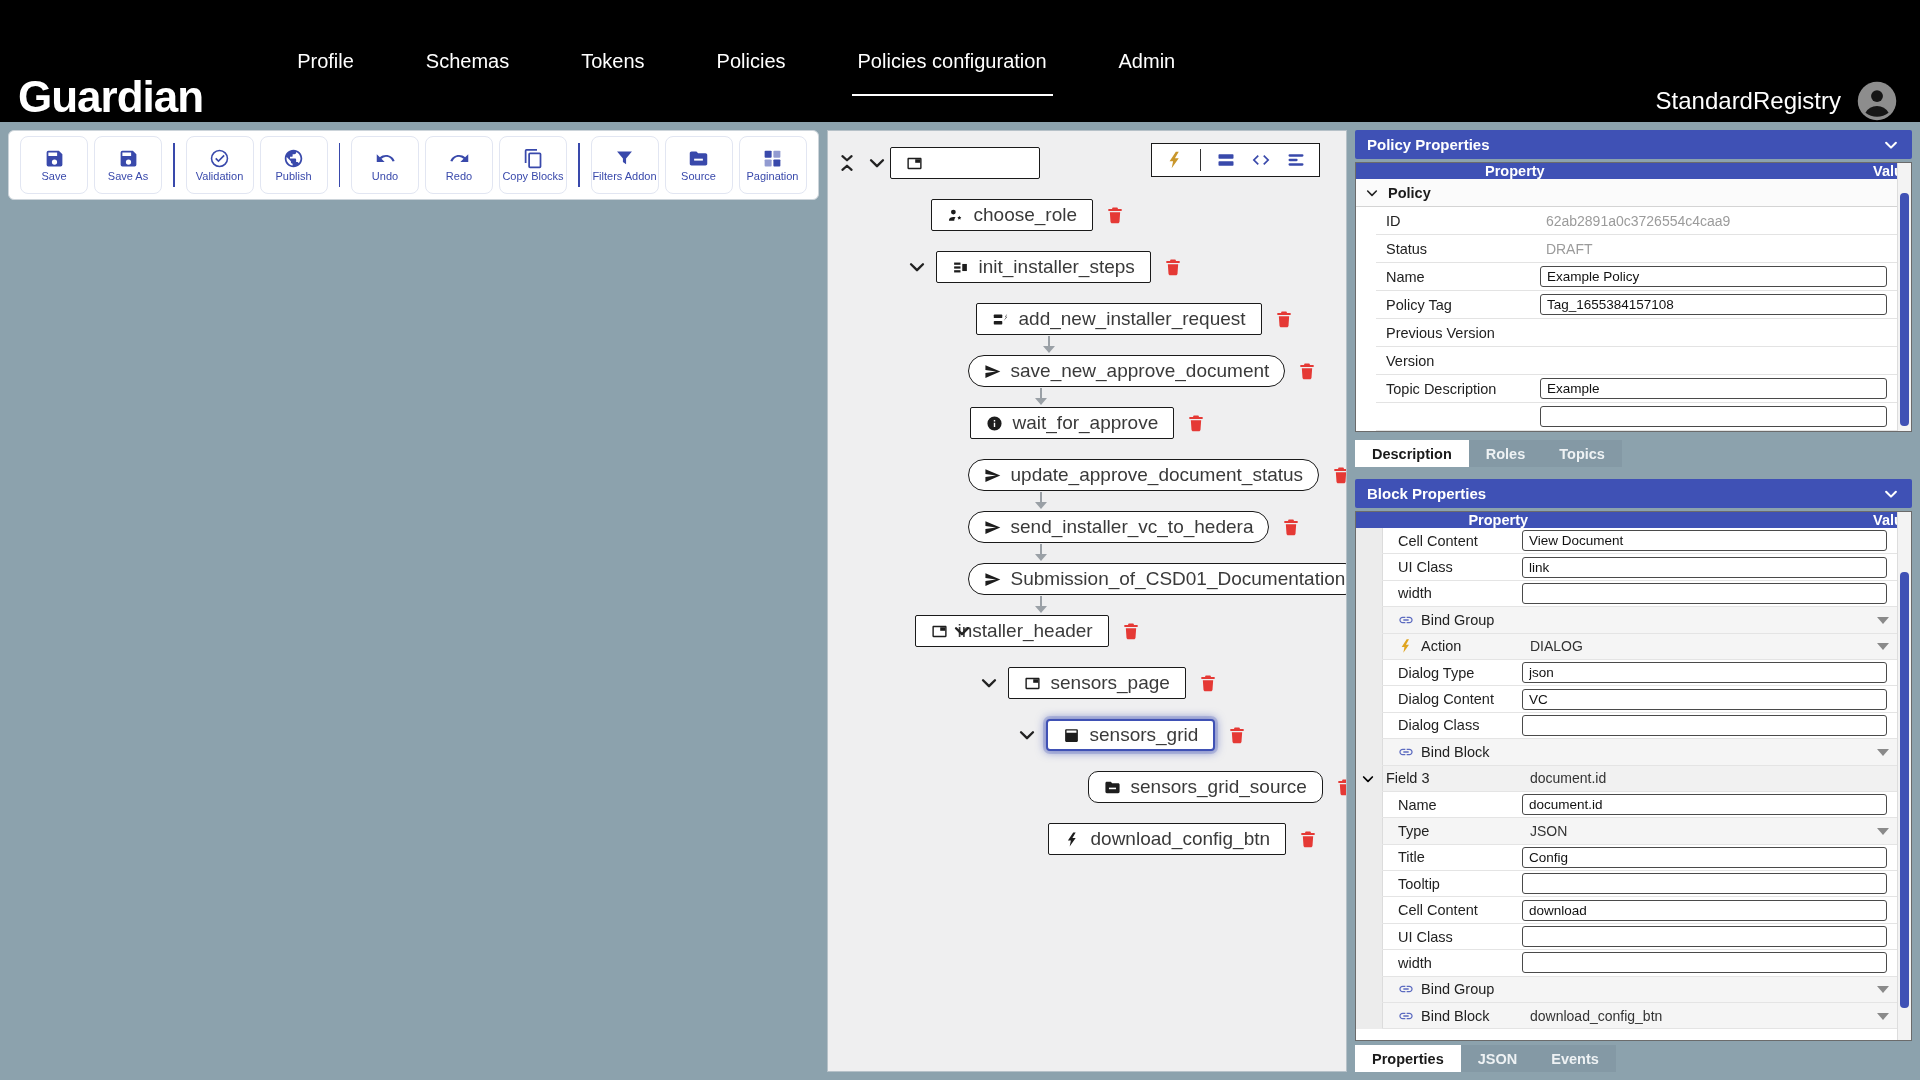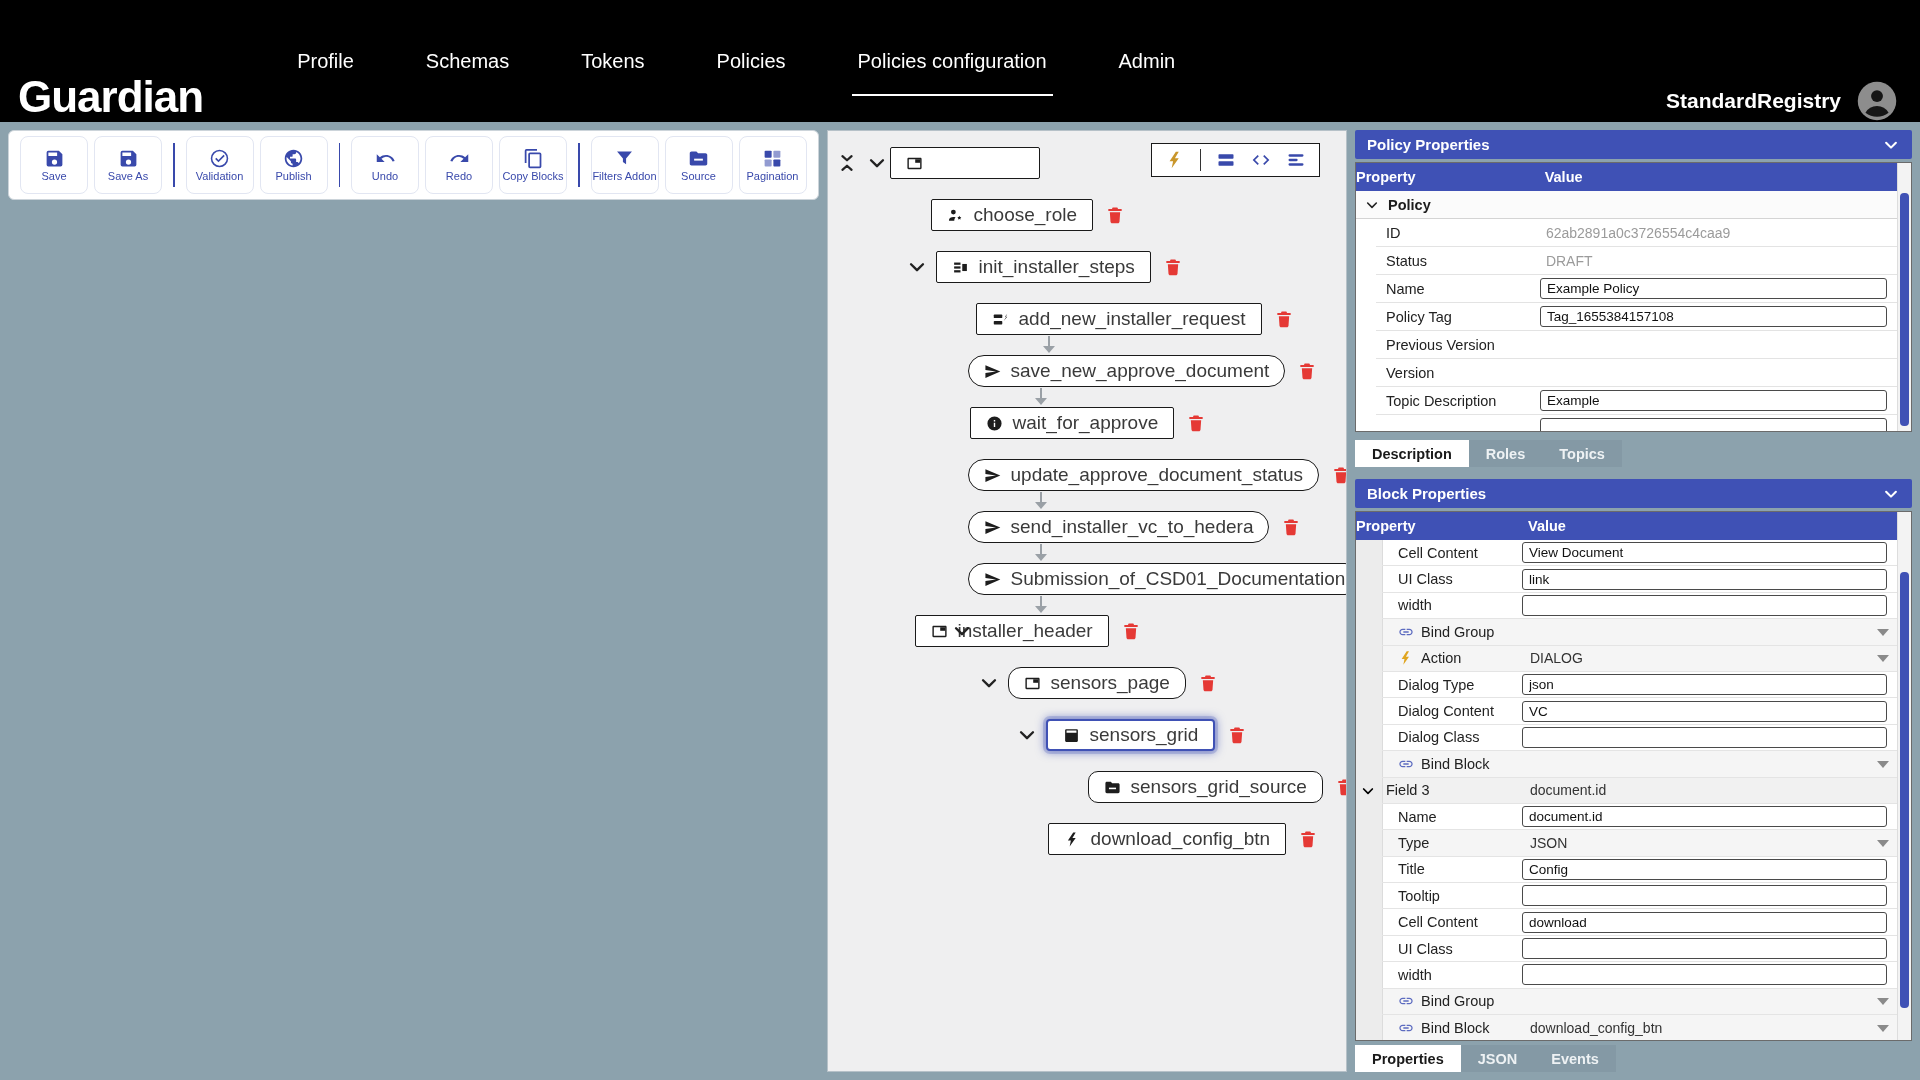--- a/index.html
+++ b/index.html
@@ -4,21 +4,21 @@
 <style>
   html,body{margin:0;padding:0}
   body{width:1920px;height:1080px;overflow:hidden;background:#8ca2ad;font-family:"Liberation Sans",sans-serif;-webkit-font-smoothing:antialiased}
   
   .nav{height:122px;background:#000;color:#fff;display:flex;align-items:flex-end;position:relative}
   .brand{font-size:44px;font-weight:800;letter-spacing:-1px;margin-left:18px;cursor:default}
   .nav-menu{display:flex;margin-left:58px;height:100%}
   .nav-item{font-size:20px;padding:0 36px;display:flex;align-items:center;position:relative;cursor:pointer;white-space:nowrap}
   .nav-item.active::after{content:"";position:absolute;left:30px;right:30px;bottom:26px;height:2.5px;background:#fff}
   .nav-user{margin-left:auto;display:flex;align-items:center;gap:15px;margin-right:22px}
-  .nav-user .uname{font-size:21px;font-weight:bold}
+  .nav-user .uname{font-size:24px;font-weight:normal}
   .avatar{width:42px;height:42px}
   
   .workspace{height:958px;box-sizing:border-box;padding:8px;display:flex;gap:8px}
   .left{flex:1;min-width:0;display:flex;flex-direction:row;gap:8px}
   
   .toolbar{background:#fff;border:1px solid #ccd4da;border-radius:6px;height:68px;flex:none;display:flex;align-items:center;padding:0 8px}
   .tbtn{width:66px;height:56px;border:1px solid #e2e6f2;border-radius:8px;margin:0 3px;display:flex;flex-direction:column;align-items:center;justify-content:center;gap:2px;cursor:pointer;background:#fff}
   .tbtn svg{width:21px;height:21px;fill:#3949ab}
   .tbtn .lbl{font-size:11px;line-height:11.5px;text-align:center;color:#3949ab}
   .tdiv{width:1.5px;height:44px;background:#3949ab;margin:0 8px;flex:none}
@@ -43,21 +43,21 @@
   .mini span{display:flex;cursor:pointer}
   .mini svg{width:20px;height:20px}
   .mini .gold svg{fill:#c9962b}
   .mini .blue svg{fill:#3949ab}
   .mdiv{width:1.5px;height:22px;background:#333}
   
   .right{width:557px;flex:none;display:flex;flex-direction:column}
   .sec-head{height:29px;flex:none;background:#3f51b5;color:#fff;display:flex;align-items:center;padding:0 12px;font-size:15px;font-weight:bold;border-radius:2px}
   .sec-head svg{width:18px;height:18px;margin-left:auto;stroke:#fff}
   .ptable{margin-top:3px;height:268px;flex:none;background:#fff;border:1px solid #6b6b6b;position:relative;overflow:hidden}
-  .thead{display:grid;grid-template-columns:34% 66%;height:28px;background:#3f51b5;color:#fff;font-size:14.5px;font-weight:bold;align-items:center;text-align:left}
+  .thead{display:grid;grid-template-columns:34% 66%;height:16px;background:#3f51b5;color:#fff;font-size:14.5px;font-weight:bold;align-items:center;text-align:right}
   .grow{height:27px;display:flex;align-items:center;gap:8px;padding-left:8px;background:#fbfbfb;border-bottom:1px solid #d4d4d4;font-size:14.5px;font-weight:600;color:#1c1c1c}
   .grow svg{width:16px;height:16px;stroke:#222}
   .prow{height:28px;position:relative}
   .prow .inner{position:absolute;left:20px;right:0;top:0;bottom:0;display:grid;grid-template-columns:calc(34% - 20px) auto;align-items:center;border-bottom:1px solid #e3e3e3}
   .plabel{padding-left:10px;font-size:14.5px;color:#222;white-space:nowrap}
   .pval{padding:0 24px 0 2px}
   input.val{width:100%;height:21px;box-sizing:border-box;border:1px solid #4a4a4a;border-radius:3px;font-size:13.5px;padding:0 6px;font-family:"Liberation Sans",sans-serif;color:#111;background:#fff}
   .gray{color:#9b9b9b;font-size:14px;padding-left:6px}
   .vscroll{position:absolute;top:0;right:0;width:13px;height:100%;background:#f3f3f3;border-left:1px solid #ddd}
   .vthumb{position:absolute;left:2px;width:9px;border-radius:4px;background:#3f51b5}
@@ -329,21 +329,21 @@
               <span class="blabel">installer_header</span>
             </span>
             <span class="trash"><svg class="" viewBox="0 0 24 24">
                 <path d="M9.2 3h5.6l.9 1.8H20v2.4H4V4.8h4.3L9.2 3zM5.8 8.6h12.4l-.8 11.6c-.1 1-.9 1.8-1.9 1.8H8.5c-1 0-1.8-.8-1.9-1.8L5.8 8.6z"></path>
               </svg></span>
           </div>
           <div class="tree-row">
             <span class="tctl" style="left:150px"><svg class="" viewBox="0 0 24 24">
                 <path d="M5.5 9l6.5 6.5L18.5 9" fill="none" stroke="currentColor" stroke-width="2.6" stroke-linecap="round" stroke-linejoin="round"></path>
               </svg></span>
-            <span class="block-box shape-rect" style="margin-left:180px;border-radius:13px;">
+            <span class="block-box shape-rect" style="margin-left:180px;">
               <svg class="" viewBox="0 0 24 24">
                 <path d="M20.5 4h-17C2.7 4 2 4.7 2 5.5v13c0 .8.7 1.5 1.5 1.5h17c.8 0 1.5-.7 1.5-1.5v-13c0-.8-.7-1.5-1.5-1.5zM20 18H4V6h16v12z"></path>
                 <rect x="13" y="6" width="7" height="5"></rect>
               </svg>
               <span class="blabel">sensors_page</span>
             </span>
             <span class="trash"><svg class="" viewBox="0 0 24 24">
                 <path d="M9.2 3h5.6l.9 1.8H20v2.4H4V4.8h4.3L9.2 3zM5.8 8.6h12.4l-.8 11.6c-.1 1-.9 1.8-1.9 1.8H8.5c-1 0-1.8-.8-1.9-1.8L5.8 8.6z"></path>
               </svg></span>
           </div>

